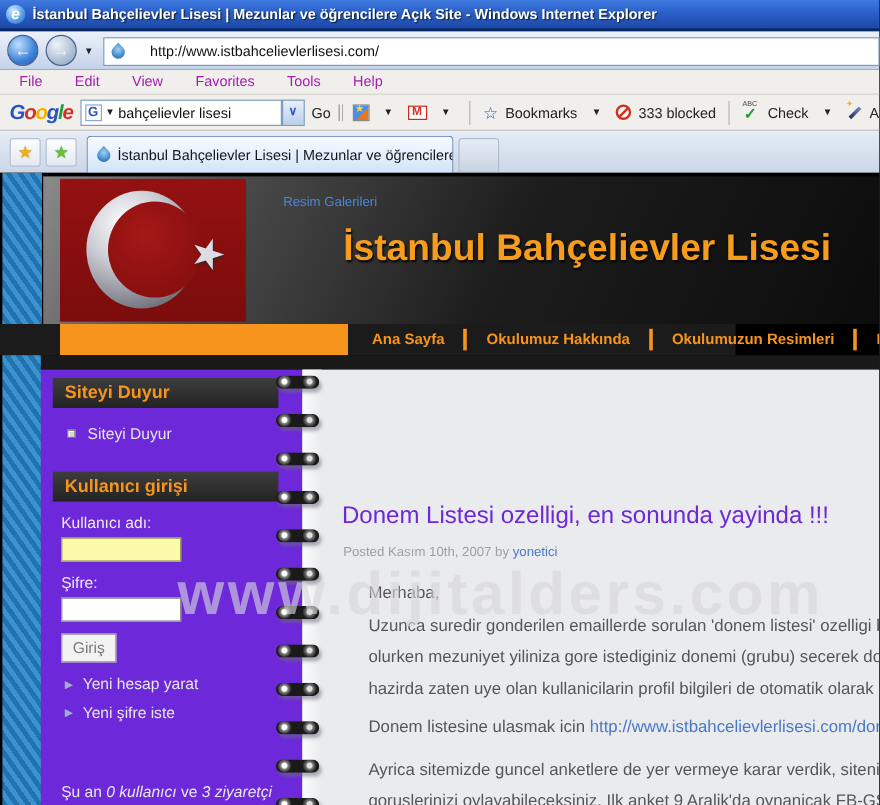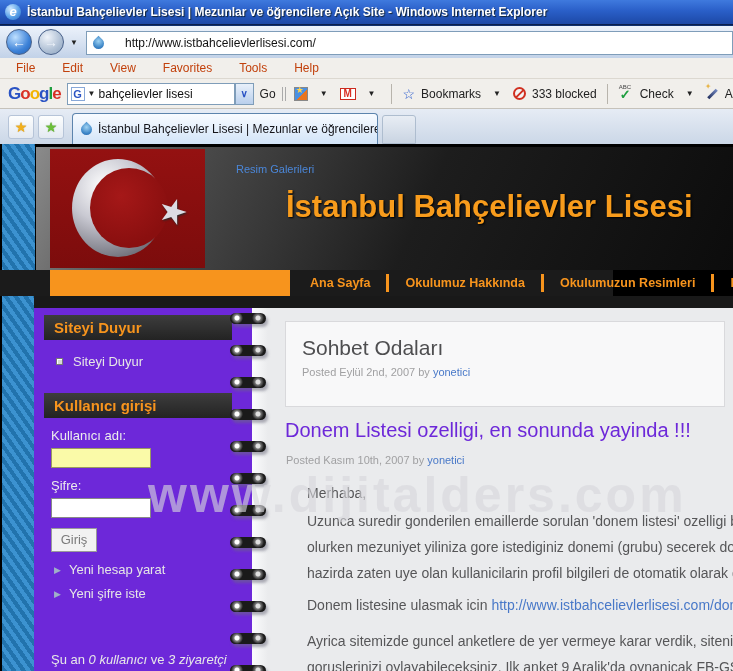--- a/index.html
+++ b/index.html
@@ -29,26 +29,26 @@
   .mini-caret{ font-size:8px; color:#222; margin:0 6px 0 6px; }
   #addressbar{ position:absolute; left:86px; top:5px; width:647px; height:24px;
     background:#fff; border:1px solid #7f9db9; display:flex; align-items:center; gap:21px; padding-left:6px; }
   .favicon{ width:11px; height:11px; background:radial-gradient(circle at 35% 35%, #9fd2f2, #3e87c8 60%, #1f5ea6);
     border-radius:0 50% 50% 50%; transform:rotate(45deg); flex:0 0 auto; }
   #url-text{ font-size:12px; color:#111; white-space:nowrap; }
 
   
   #menubar{ position:absolute; left:0; top:58px; width:733px; height:21px; background:#f1efeb;
     border-bottom:1px solid #dcd8d0; display:flex; align-items:center; gap:27px; padding-left:16px; }
-  .menu-item{ font-size:12px; color:#c2410c; }
+  .menu-item{ font-size:12px; color:#a21caf; }
 
   
   #gbar{ position:absolute; left:0; top:79px; width:733px; height:30px; background:#f1efeb;
     border-bottom:1px solid #c6c2ba; display:flex; align-items:center; gap:6px; padding-left:8px; overflow:hidden; }
-  #glogo{ font-size:17px; font-weight:bold; letter-spacing:-1px; white-space:nowrap; flex:0 0 auto; }
+  #glogo{ font-size:17px; font-weight:bold; letter-spacing:-1px; white-space:nowrap; flex:0 0 auto;font-style:italic; }
   #glogo b:nth-child(1){color:#2a53c4;} #glogo b:nth-child(2){color:#d93025;}
   #glogo b:nth-child(3){color:#f4b400;} #glogo b:nth-child(4){color:#2a53c4;}
   #glogo b:nth-child(5){color:#1e9e3e;} #glogo b:nth-child(6){color:#d93025;}
   #gsearch{ width:168px; height:22px; background:#fff; border:1px solid #7f9db9;
     display:flex; align-items:center; gap:3px; padding-left:3px; flex:0 0 auto; }
   .gicon{ width:14px; height:14px; border:1px solid #88a8d8; color:#2a53c4; font-weight:bold;
     font-size:11px; line-height:13px; text-align:center; background:#fff; }
   #gsearch .mini-caret{ margin:0; }
   #gsearch-text{ font-size:12px; color:#111; white-space:nowrap; overflow:hidden; }
   #gsearch-btn{ width:19px; height:22px; background:linear-gradient(#e8f0fa,#b9cfec); border:1px solid #7f9db9;
@@ -272,24 +272,20 @@
         <span class="side-link">Yeni hesap yarat</span>
       </div>
       <div class="arrow-link-row" style="top:278px">
         <span class="arrow-bullet">▶</span>
         <span class="side-link">Yeni şifre iste</span>
       </div>
       <div id="online-text"><span>Şu an </span><i>0 kullanıcı</i><span> ve </span><i>3 ziyaretçi</i></div>
     </div>
 
     <div id="paper">
-      <div id="post1-box">
-        <div class="post-title">Sohbet Odaları</div>
-        <div class="posted-line"><span>Posted Eylül 2nd, 2007 by </span><a>yonetici</a></div>
-      </div>
       <div id="post2-title" class="post-title">Donem Listesi ozelligi, en sonunda yayinda !!!</div>
       <div id="post2-posted" class="posted-line"><span>Posted Kasım 10th, 2007 by </span><a>yonetici</a></div>
       <div class="body-text" style="top:172px">Merhaba,</div>
       <div class="body-text" style="top:200px">Uzunca suredir gonderilen emaillerde sorulan 'donem listesi' ozelligi bugun itibariy</div>
       <div class="body-text" style="top:226px">olurken mezuniyet yiliniza gore istediginiz donemi (grubu) secerek donemdaslarini</div>
       <div class="body-text" style="top:252px">hazirda zaten uye olan kullanicilarin profil bilgileri de otomatik olarak gruplara yerle</div>
       <div class="body-text" style="top:284px"><span>Donem listesine ulasmak icin </span><a class="blue-link">http://www.istbahcelievlerlisesi.com/donemlistesi li</a></div>
       <div class="body-text" style="top:320px">Ayrica sitemizde guncel anketlere de yer vermeye karar verdik, sitenin ana sayfasin</div>
       <div class="body-text" style="top:346px">goruslerinizi oylayabileceksiniz. Ilk anket 9 Aralik'da oynanicak FB-GS maci hakkind</div>
     </div>

